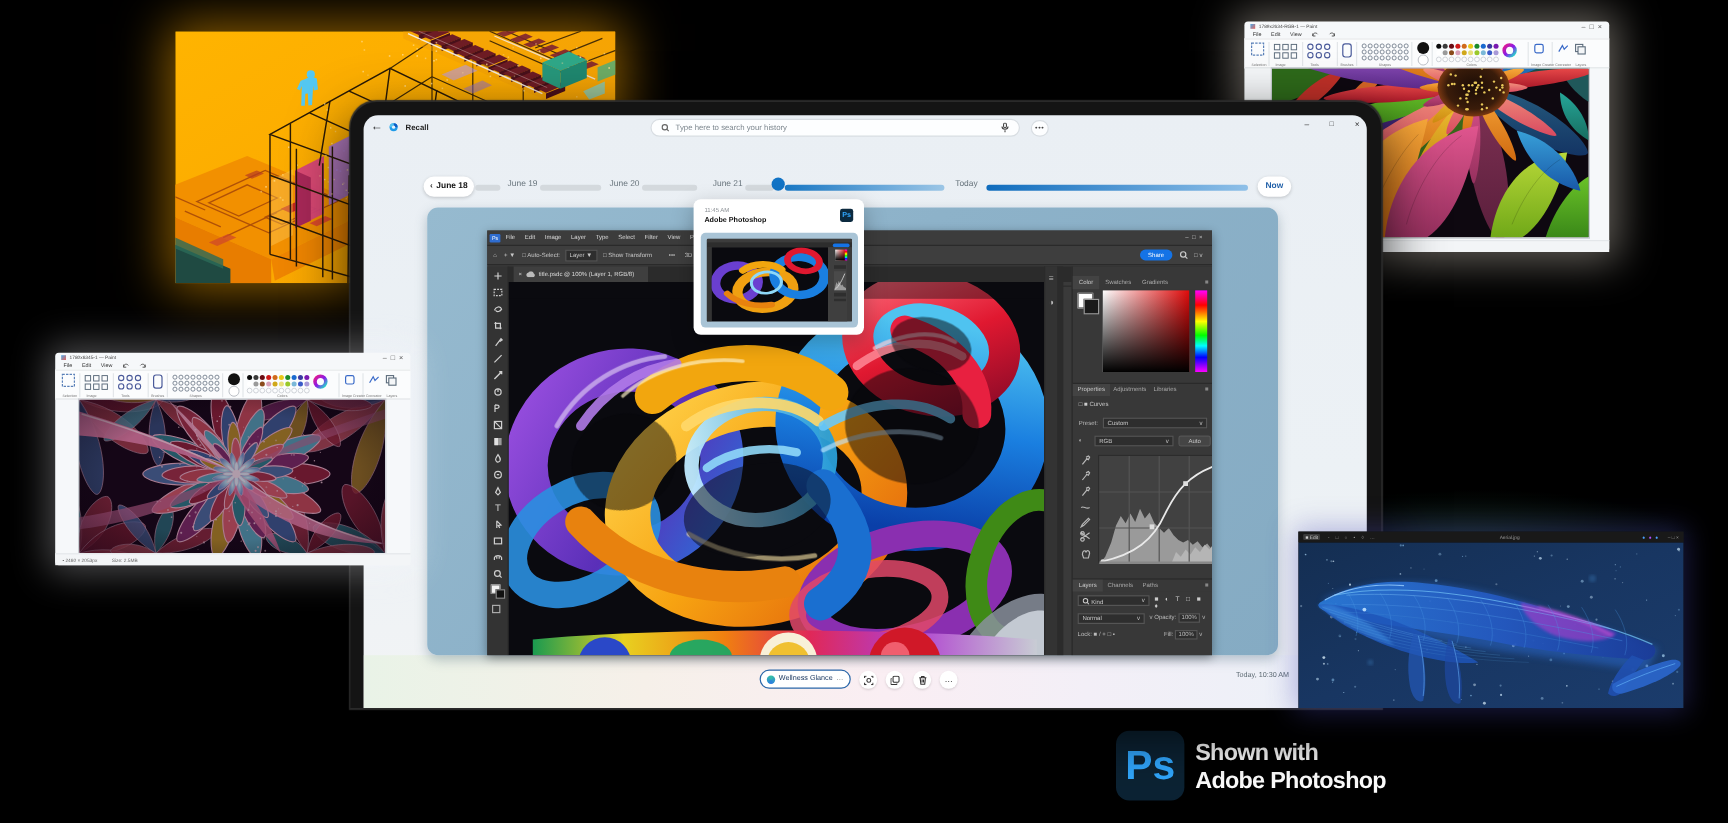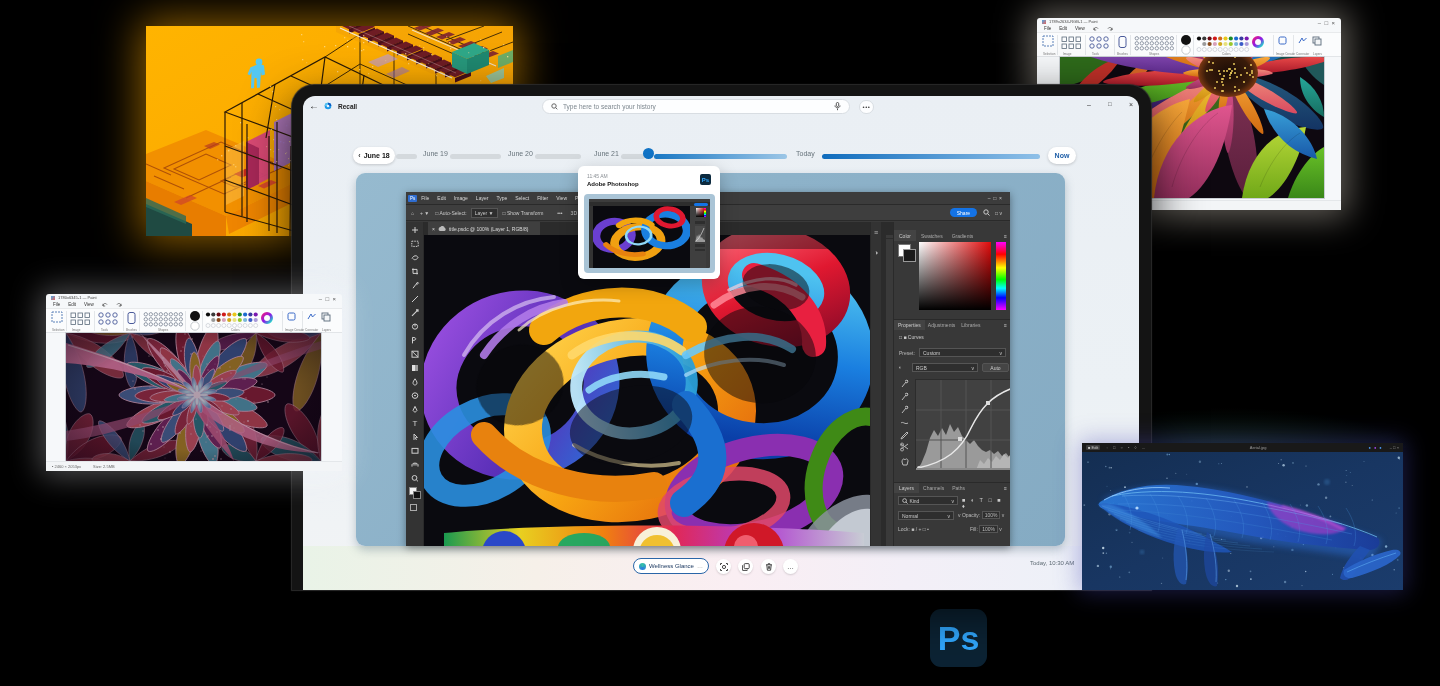--- a/index.html
+++ b/index.html
@@ -1513,15 +1513,16 @@
         <path d="M40,44 C100,40 180,52 260,72" stroke="#7ac0f8" stroke-width="0.6" fill="none" opacity=".6"></path>
         <path d="M36,52 C100,50 180,62 270,82" stroke="#4a90e0" stroke-width="0.6" fill="none" opacity=".6"></path>
         <path d="M34,58 C100,60 170,72 250,88" stroke="#3a80d0" stroke-width="0.6" fill="none" opacity=".55"></path>
         <circle cx="55" cy="56" r="1.6" fill="#bfe0ff" opacity=".9"></circle>
         <path d="M22,48 C40,38 64,34 88,36" stroke="#9ad0ff" stroke-width="1" fill="none" opacity=".8"></path>
       </svg>
   </div>
 
   <div class="abs" id="brand">
     <div id="psBig">Ps</div>
+    <div class="l1">Shown with<br>Adobe Photoshop</div>
   </div>
 
 </div>
 
 </body></html>

